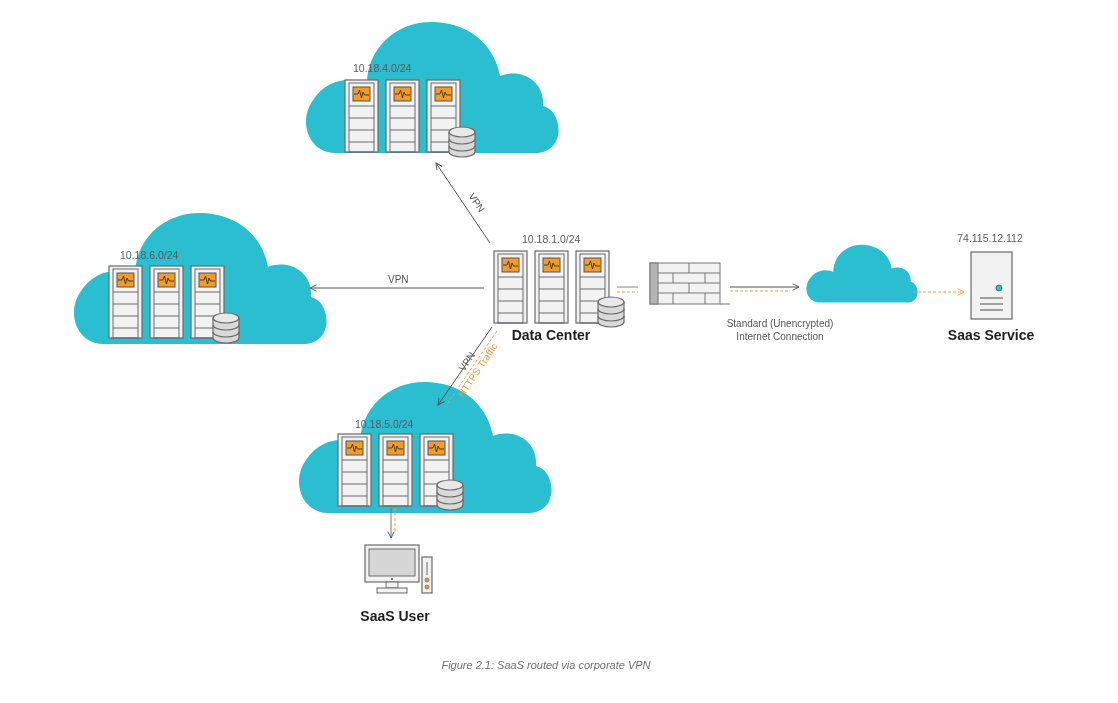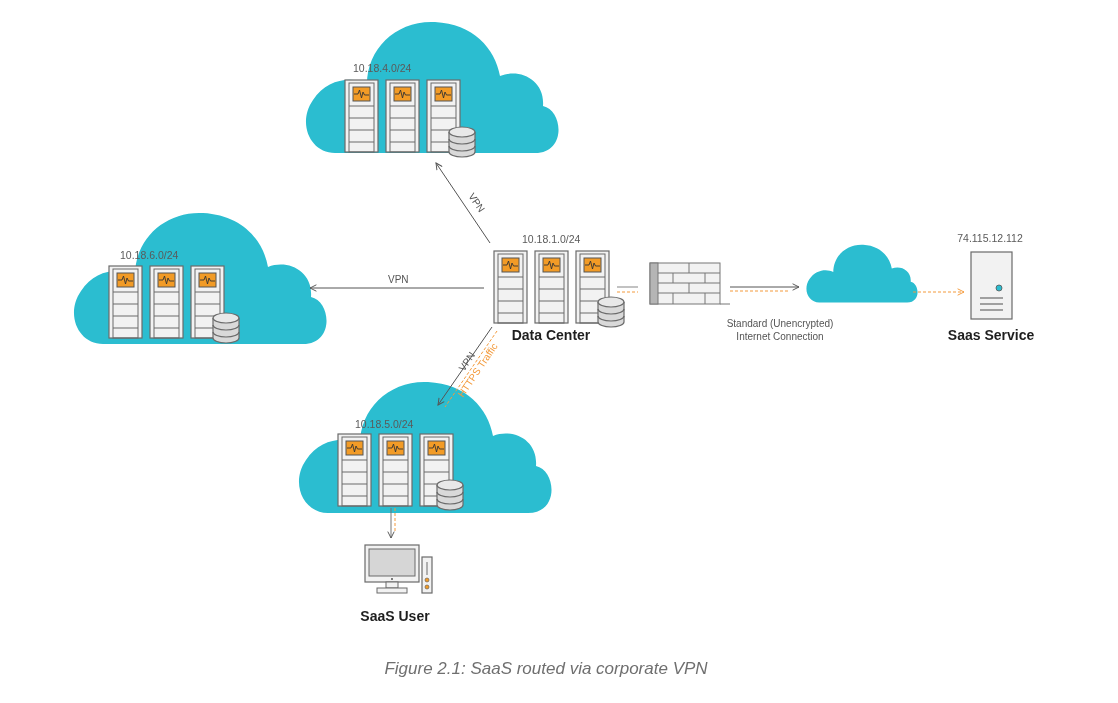--- a/index.html
+++ b/index.html
@@ -2,21 +2,21 @@
 <html><head>
 <meta charset="utf-8">
 <style>
   html, body { margin: 0; padding: 0; background: #ffffff; }
   body { width: 1118px; height: 703px; position: relative; overflow: hidden; font-family: "Liberation Sans", sans-serif; }
   svg#diagram { position: absolute; left: 0; top: 0; }
   .lbl { font-family: "Liberation Sans", sans-serif; font-size: 10px; fill: #555555; }
   .net { font-family: "Liberation Sans", sans-serif; font-size: 10.5px; fill: #5a5a5a; }
   .title { font-family: "Liberation Sans", sans-serif; font-size: 14px; font-weight: bold; fill: #1e1e1e; }
   .orange-lbl { font-family: "Liberation Sans", sans-serif; font-size: 10px; fill: #f39a3c; }
-  .caption { position: absolute; left: 0; width: 1092px; top: 659px; text-align: center; font-family: "Liberation Sans", sans-serif; font-style: italic; font-size: 17px; color: #6f6f6f; }
+  .caption { position: absolute; left: 0; width: 1092px; top: 659px; text-align: center; font-family: "Liberation Sans", sans-serif; font-style: italic; font-size: 11px; color: #6f6f6f; }
 </style>
 </head>
 <body>
 
 <svg id="diagram" width="1118" height="703" viewBox="0 0 1118 703" xmlns="http://www.w3.org/2000/svg">
   <defs>
 
     <g id="cloud-shape">
       <path d="M30,135 C5,135 -8,105 8,82 C22,60 48,58 62,66 C62,30 92,2 130,4 C168,6 190,30 195,58 C215,50 240,62 238,88 C258,92 262,135 230,135 Z"></path>
     </g>

